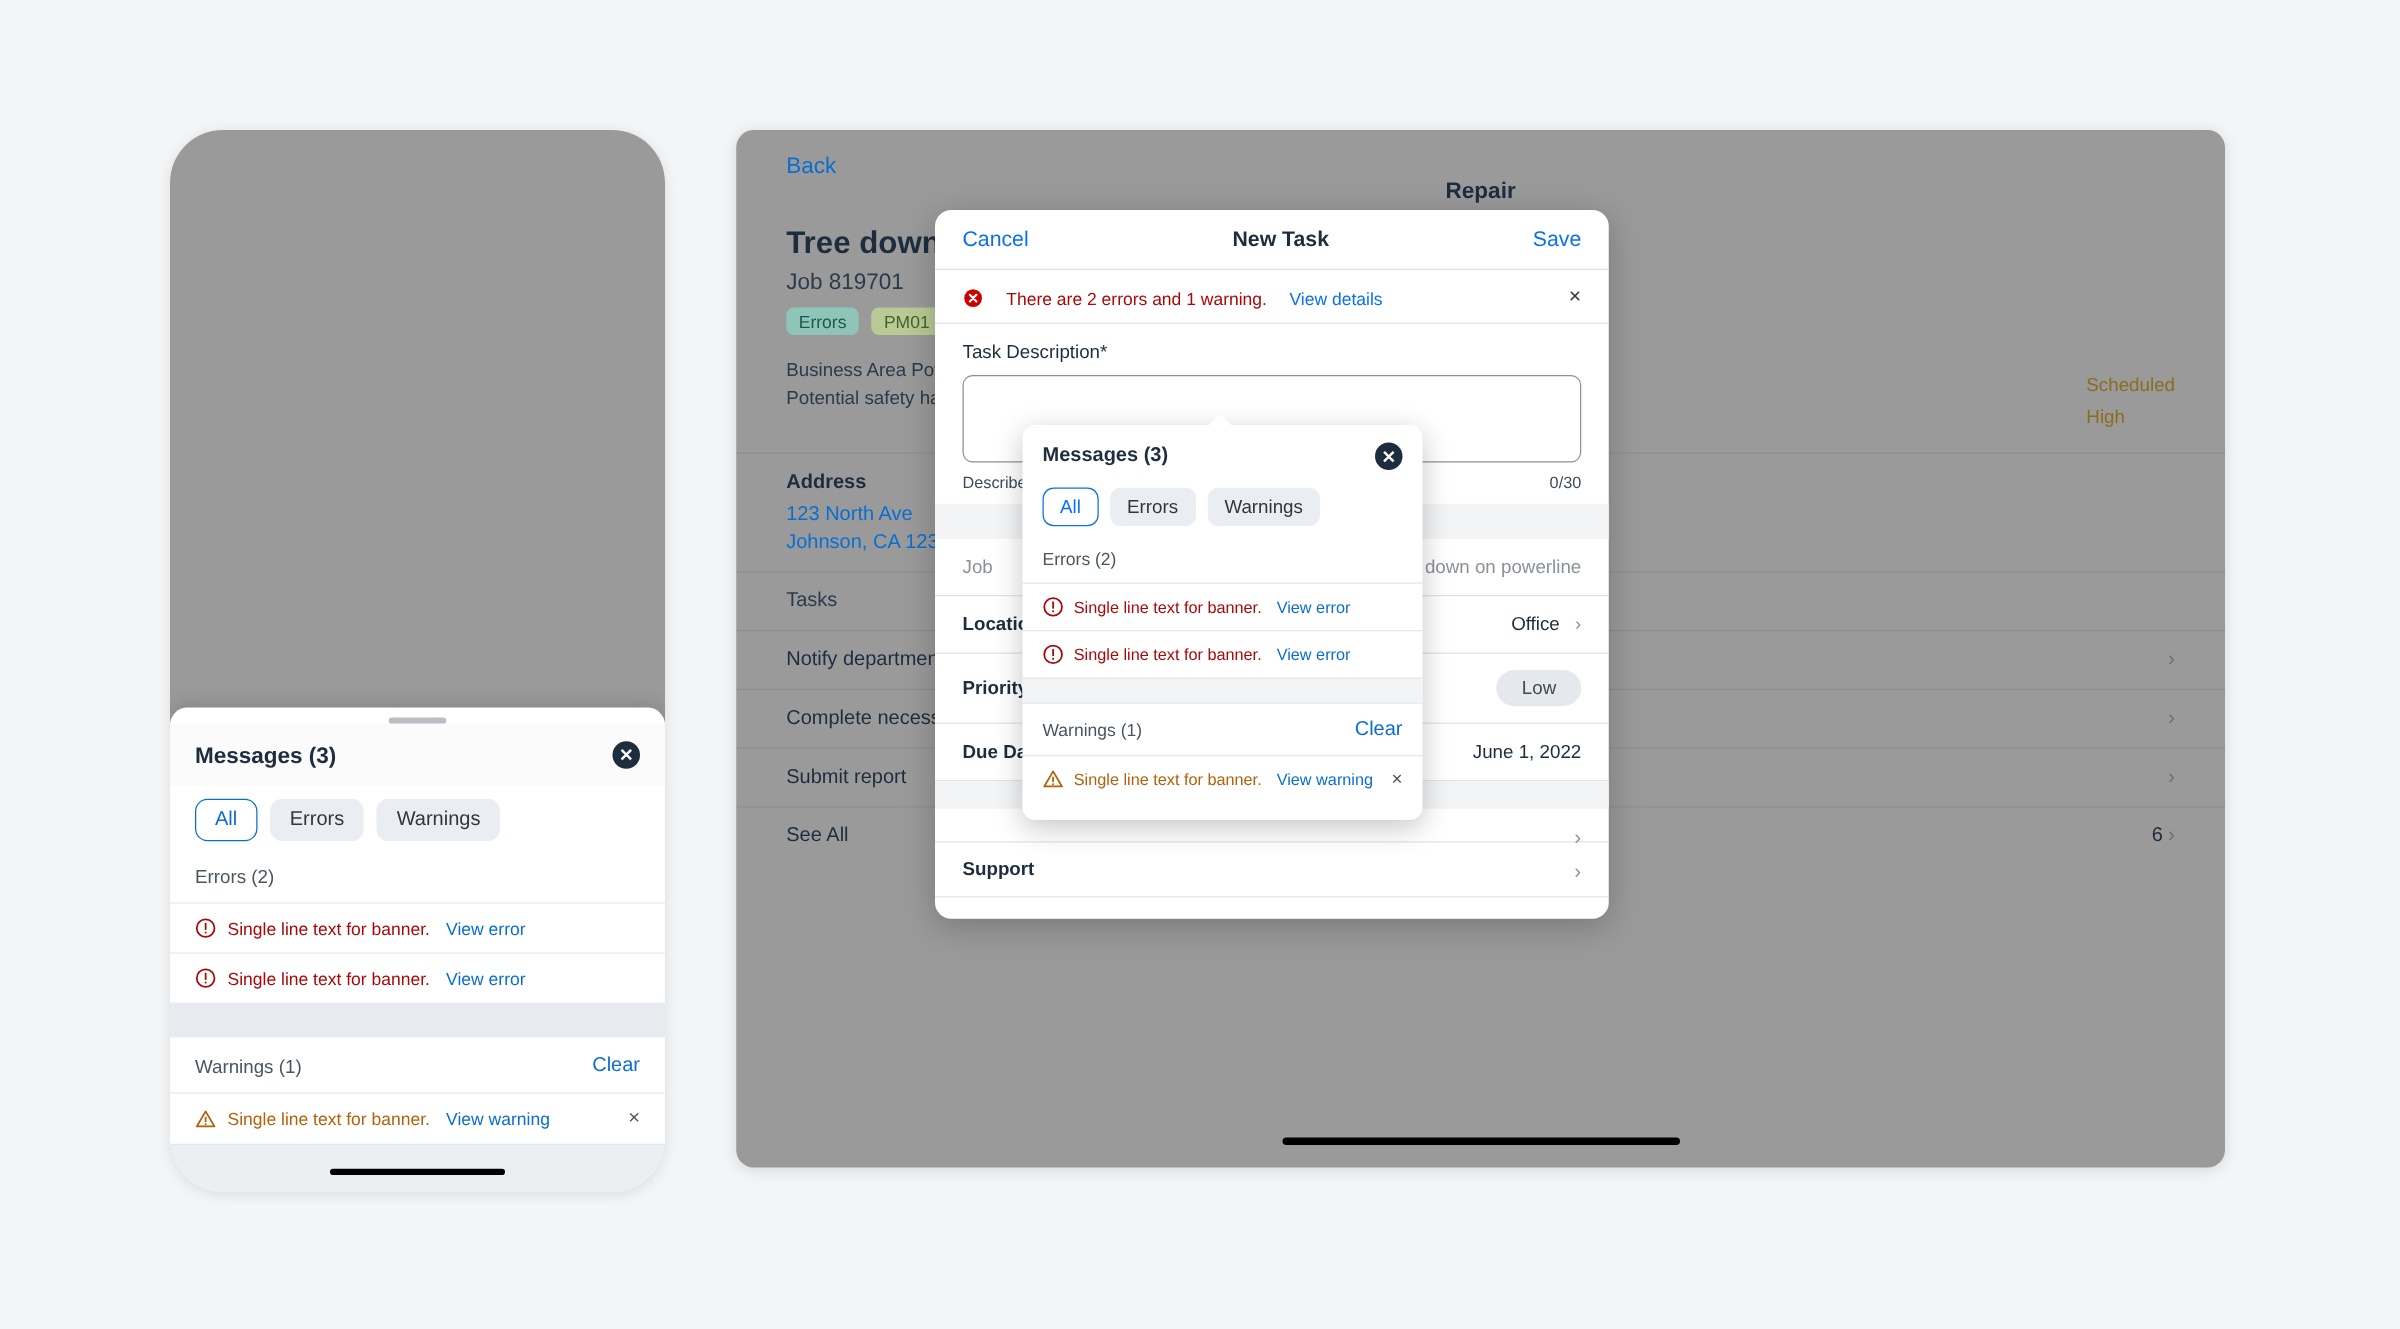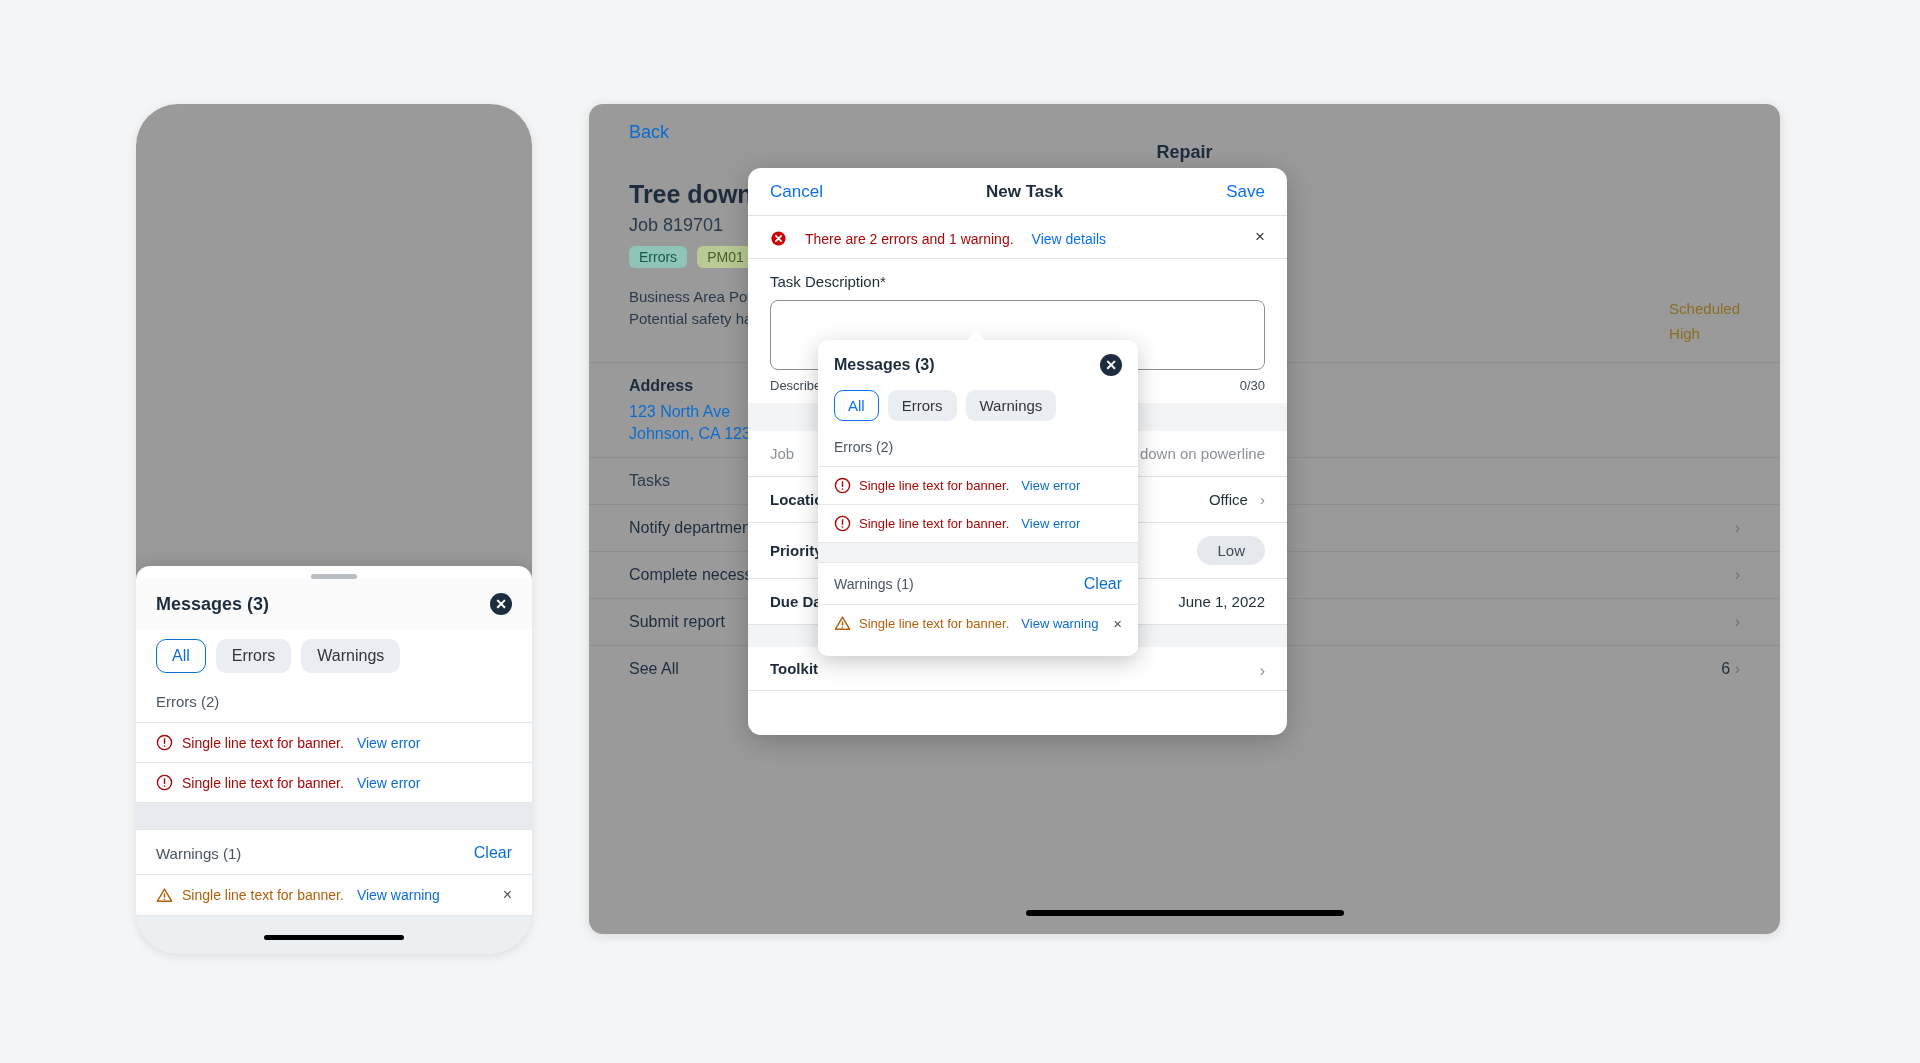--- a/index.html
+++ b/index.html
@@ -446,21 +446,25 @@
             <span class="pill">Low</span>
           </div>
           <div class="m-row">
             <span class="m-k b">Due Date</span>
             <span class="m-v dark">June 1, 2022</span>
           </div>
 
           <div class="m-gap" style="height:22px;"></div>
 
           <div class="m-stack">
-            <div class="k">Toolkit</div>
+            <span class="c">›</span>
+          </div>
+          <div class="m-stack">
+            <div class="k">Support</div>
+
             <span class="c">›</span>
           </div>
 
           <div class="pop">
             <div class="pop-arrow"></div>
             <div class="pop-head">
               <span class="pop-title">Messages (3)</span>
               <span class="closebtn">✕</span>
             </div>
             <div class="pop-filters">

